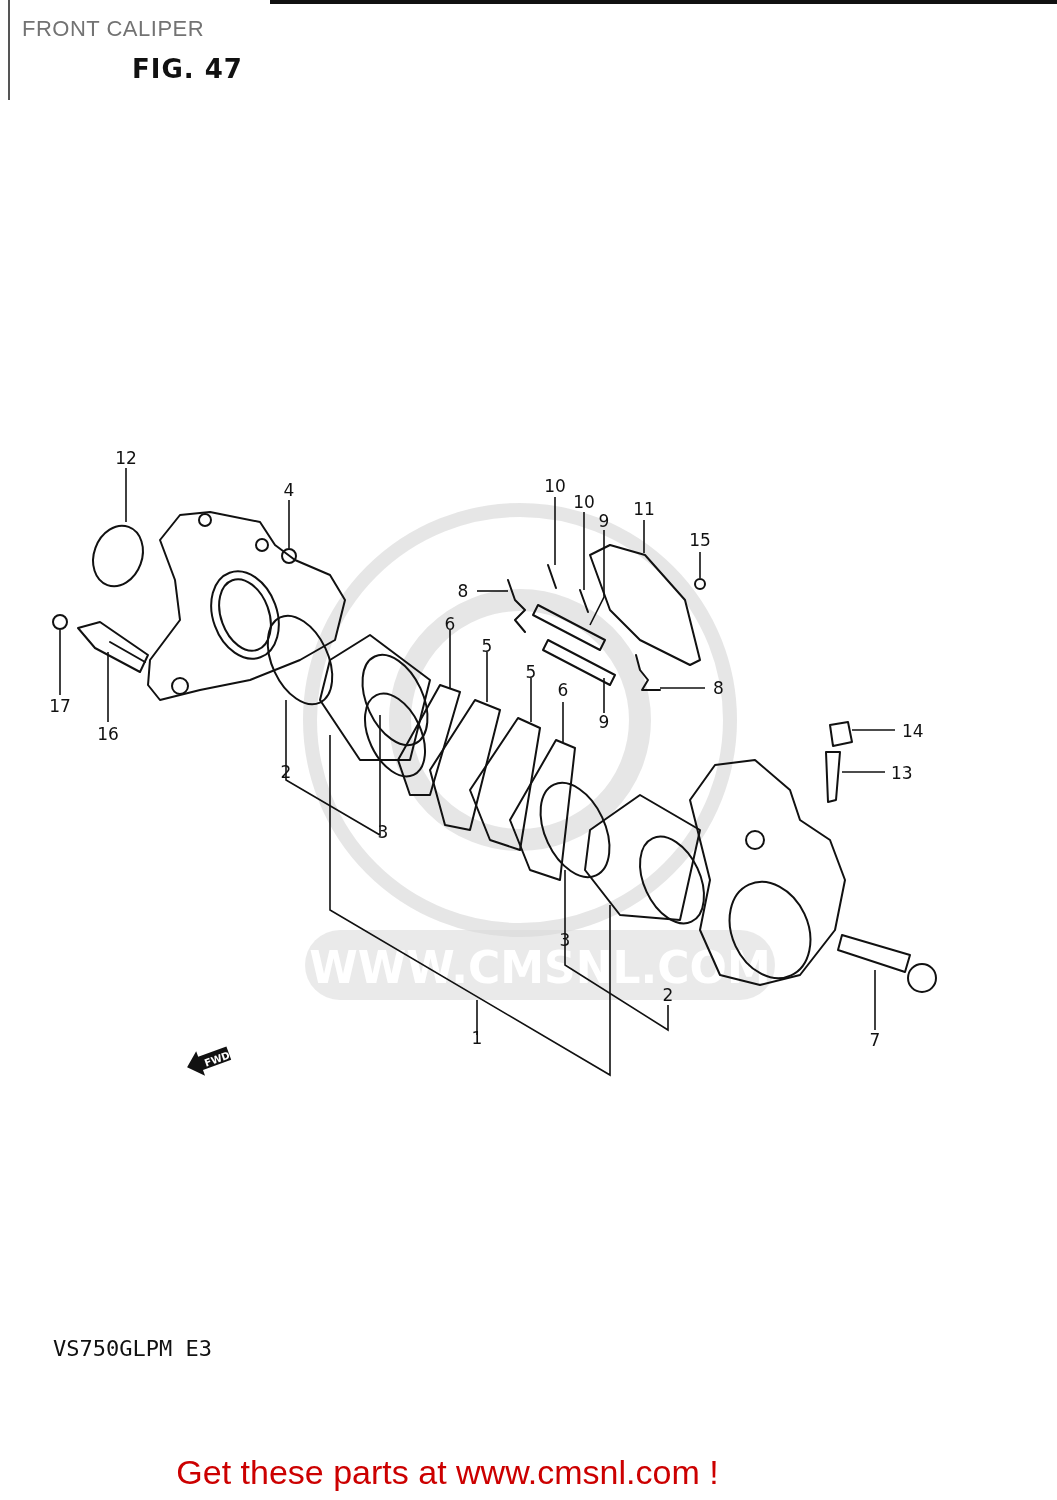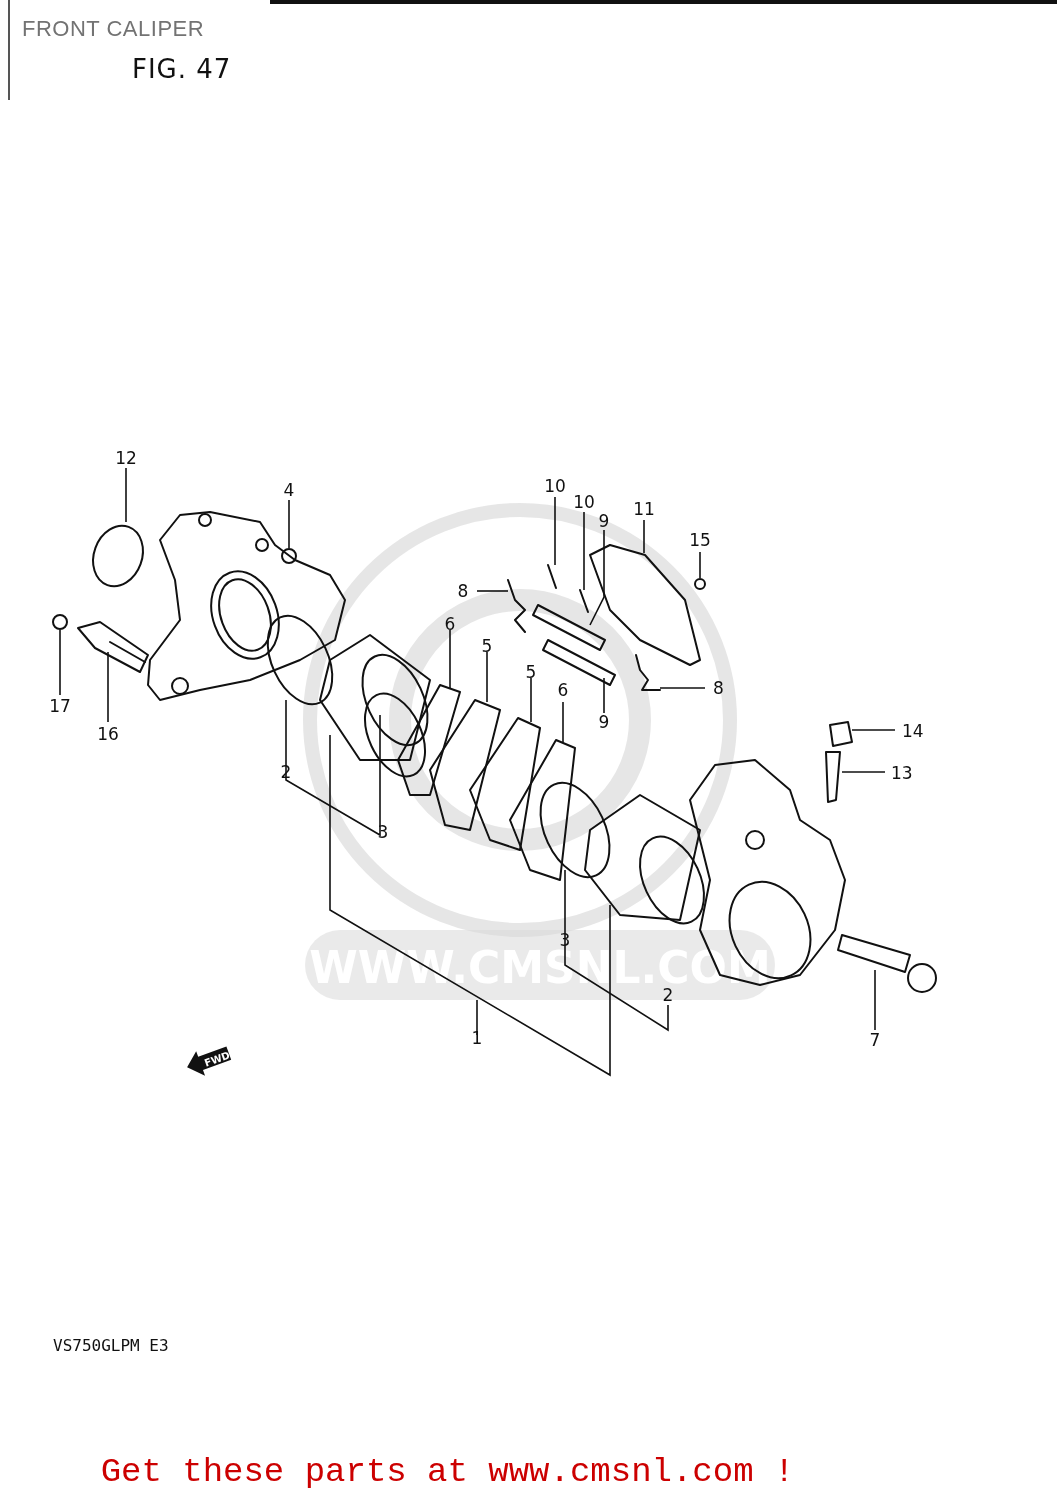--- a/index.html
+++ b/index.html
@@ -1,22 +1,22 @@
 <!DOCTYPE html>
 <html><head>
 <meta charset="utf-8">
 <style>
   html, body { margin: 0; padding: 0; background: #ffffff; }
   body { width: 1057px; height: 1500px; position: relative; overflow: hidden; font-family: "Liberation Sans", sans-serif; }
   .top-border { position: absolute; left: 270px; top: 0; width: 787px; height: 4px; background: #111; }
   .left-border { position: absolute; left: 8px; top: 0; width: 2px; height: 100px; background: #555; }
   .title { position: absolute; left: 22px; top: 16px; font-size: 22px; color: #737373; letter-spacing: 0.5px; }
-  .fig { position: absolute; left: 132px; top: 54px; font-size: 26px; font-weight: normal; color: #111; font-family: "DejaVu Sans", sans-serif; letter-spacing: 1px; }
-  .model { position: absolute; left: 53px; top: 1336px; font-size: 16px; color: #111; font-family: "DejaVu Sans Mono", monospace; }
-  .footer { position: absolute; left: 0; width: 895px; top: 1453px; text-align: center; font-size: 34px; color: #cc0000; font-family: Liberation Mono, monospace; }
+  .fig { position: absolute; left: 132px; top: 54px; font-size: 26px; font-weight: bold; color: #111; font-family: "DejaVu Sans", sans-serif; letter-spacing: 1px; }
+  .model { position: absolute; left: 53px; top: 1336px; font-size: 22px; color: #111; font-family: "DejaVu Sans Mono", monospace; }
+  .footer { position: absolute; left: 0; width: 895px; top: 1453px; text-align: center; font-size: 34px; color: #cc0000; font-family: Liberation Sans, sans-serif; }
   svg.diagram { position: absolute; left: 0; top: 0; }
   .callout { font-family: "DejaVu Sans", sans-serif; font-size: 17px; fill: #111; }
 </style>
 </head>
 <body>
 
 <div class="top-border"></div>
 <div class="left-border"></div>
 
 <div class="title">FRONT CALIPER</div>

